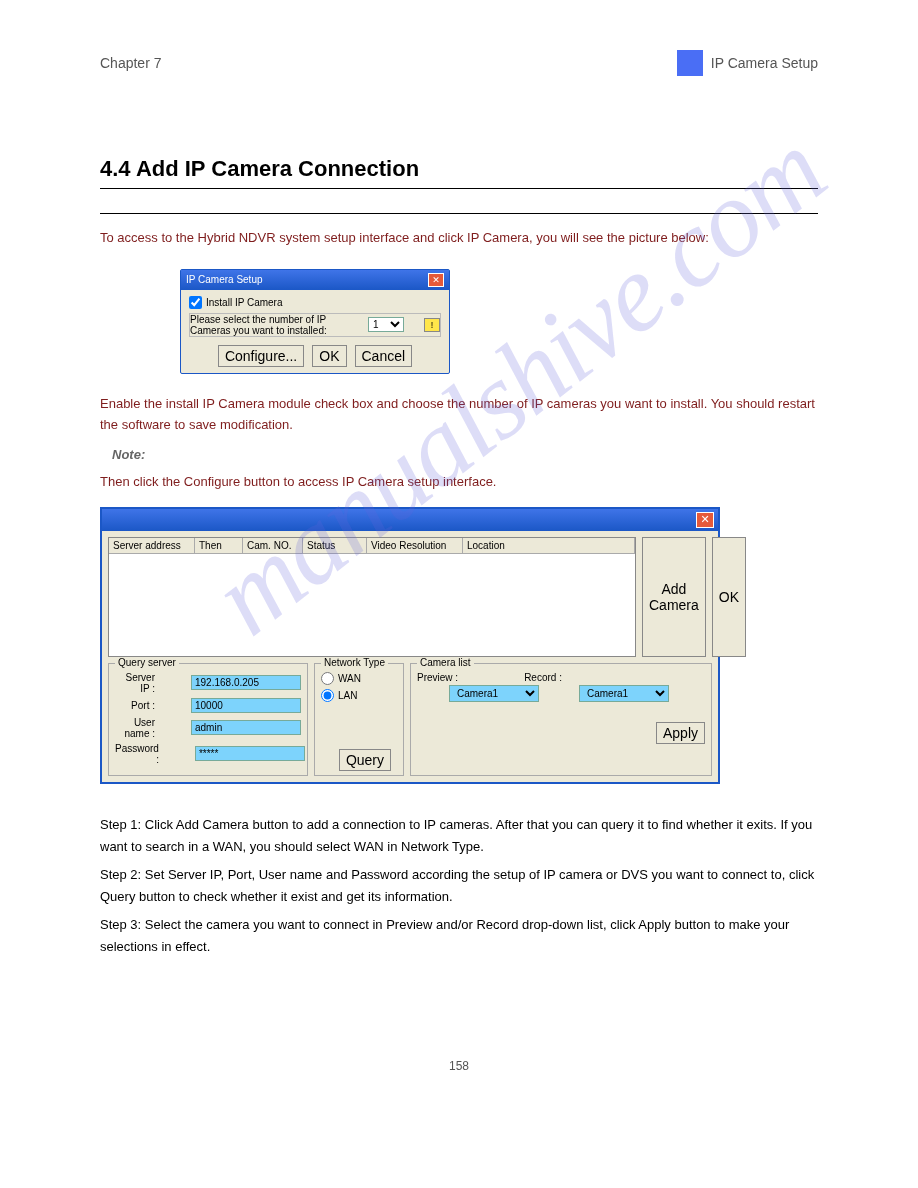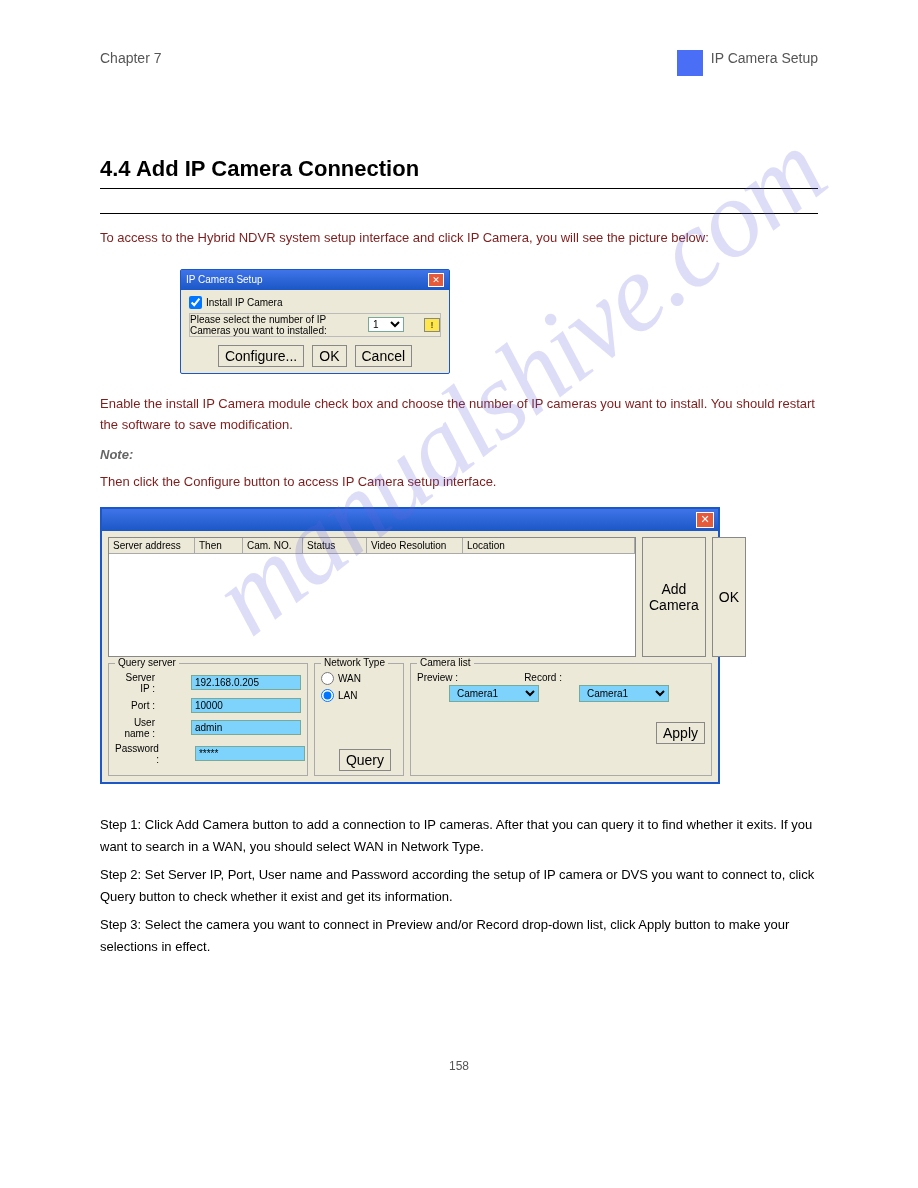--- a/index.html
+++ b/index.html
@@ -1,21 +1,21 @@
 <!DOCTYPE html>
 <html><head>
 <meta charset="utf-8">
 <style>
 * { box-sizing: border-box; margin: 0; padding: 0; }
 body { font-family: Arial, sans-serif; background: #fff; width: 918px; position: relative; }
 
 .page { padding: 50px 100px; position: relative; }
 .watermark { position: absolute; top: 320px; left: 150px; font-size: 110px; color: rgba(100,100,220,0.22); transform: rotate(-38deg); font-style: italic; pointer-events: none; z-index: 10; font-family: Georgia, serif; letter-spacing: -2px; }
 
-.header { display: flex; align-items: flex-start; justify-content: flex-end; gap: 8px; margin-bottom: 80px; }
+.header { display: flex; align-items: center; justify-content: flex-end; gap: 8px; margin-bottom: 80px; }
 .header-left { flex:1; font-size: 14px; color:#555; }
 .chapter-box { width: 26px; height: 26px; background: #4a6ef5; }
 .header-text { font-size: 14px; color:#555; }
 
 .section-title { font-size: 22px; font-weight: bold; margin: 10px 0 4px; }
 .hr { border: none; border-top: 1.5px solid #000; margin: 6px 0 14px; }
 .body-text { font-size: 13px; color: #7f1d1d; line-height: 1.6; margin-bottom: 10px; }
 
 
 .dialog1 { width: 270px; background: #ece9d8; border: 1px solid #1b57c6; border-radius: 2px; margin: 20px 0 20px 80px; font-size: 10px; }
@@ -84,21 +84,21 @@
       </div>
       <div class="btnrow1">
         <button class="btn-xp">Configure...</button>
         <button class="btn-xp">OK</button>
         <button class="btn-xp">Cancel</button>
       </div>
     </div>
   </div>
 
   <p class="body-text">Enable the install IP Camera module check box and choose the number of IP cameras you want to install. You should restart the software to save modification.</p>
-  <p class="body-text" style="font-style:italic; font-weight:bold; color:#666; margin:6px 0;">Note:</p>
+  <p class="body-text" style="font-style:italic; font-weight:bold; color:#666; margin:6px 12px;">Note:</p>
   <p class="body-text">Then click the Configure button to access IP Camera setup interface.</p>
 
   <div class="dialog2">
     <div class="titlebar2">
       <div class="close-btn2">✕</div>
     </div>
     <div class="dlg2-main">
       <div class="tbl-area">
         <div class="tbl">
           <div class="tbl-head">

